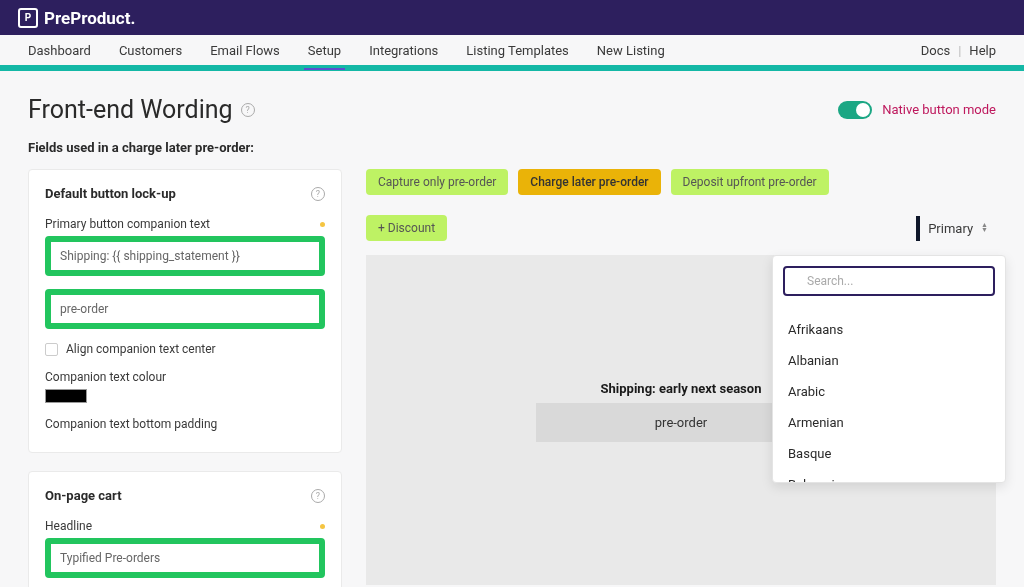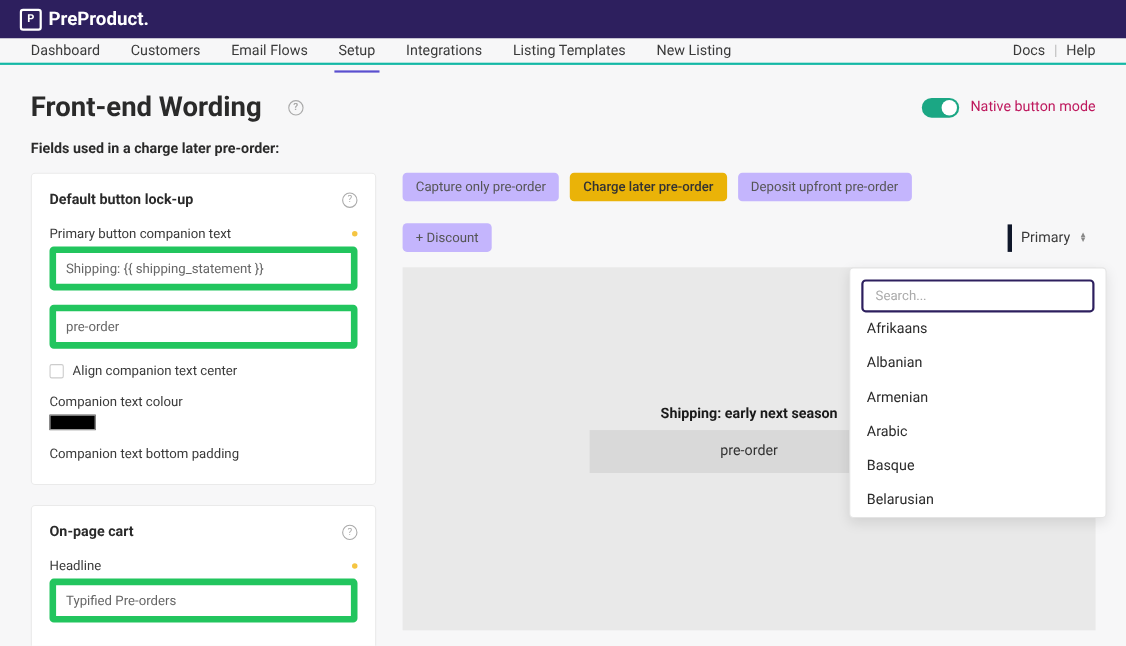--- a/index.html
+++ b/index.html
@@ -38,22 +38,22 @@
       display: flex;
       align-items: center;
       justify-content: center;
       font-size: 10px;
       font-weight: bold;
     }
     .nav {
       display: flex;
       align-items: center;
       padding: 0 28px;
-      height: 24px;
-      border-bottom: 2px solid #14b8a6;
+      height: 36px;
+      border-bottom: 6px solid #14b8a6;
       background: #f7f7f8;
     }
     .nav-item {
       padding: 0 14px;
       height: 40px;
       display: flex;
       align-items: center;
       color: #3a3a3a;
       font-size: 13px;
       cursor: pointer;
@@ -82,25 +82,25 @@
     .nav-divider {
       color: #bbb;
     }
     .page-header {
       display: flex;
       align-items: center;
       padding: 24px 28px 16px;
     }
     .page-title {
       font-size: 25px;
-      font-weight: 700;
+      font-weight: 400;
       color: #2a2a2a;
       display: flex;
       align-items: center;
-      gap: 24px;
+      gap: 8px;
     }
     .help-icon {
       width: 14px;
       height: 14px;
       border-radius: 50%;
       border: 1px solid #aaa;
       display: flex;
       align-items: center;
       justify-content: center;
       font-size: 9px;
@@ -217,21 +217,21 @@
     }
     .tabs {
       display: flex;
       gap: 10px;
       flex-wrap: wrap;
       margin-bottom: 14px;
       align-items: center;
     }
     .tab {
       padding: 6px 12px;
-      background: #c4b5fd;
+      background: #bef264;
       border-radius: 4px;
       font-size: 12px;
       color: #555;
       cursor: pointer;
     }
     .tab.active {
       background: #eab308;
       color: #333;
       font-weight: 500;
     }
@@ -284,24 +284,25 @@
       background: white;
       border: 1px solid #e4e4e4;
       border-radius: 4px;
       box-shadow: 0 4px 12px rgba(0,0,0,0.1);
       padding: 10px;
       height: 228px;
       overflow: hidden;
     }
     .dropdown-search {
       width: 100%;
-      padding: 6px 11px;
+      padding: 6px 22px;
       border: 2px solid #2d1f5e;
       border-radius: 4px;
       font-size: 12px;
+      margin-bottom: 18px;
       outline: none;
     }
     .dropdown-search::placeholder {
       color: #aaa;
     }
     .dropdown-item {
       padding: 8px 5px;
       font-size: 13px;
       color: #2a2a2a;
       cursor: pointer;
@@ -403,20 +404,20 @@
     </div>
 
     <div class="preview">
       <div class="preview-companion">Shipping: early next season</div>
       <div class="preview-button">pre-order</div>
 
       <div class="dropdown">
         <input class="dropdown-search" placeholder="Search..." style="">
         <div class="dropdown-item">Afrikaans</div>
         <div class="dropdown-item">Albanian</div>
+        <div class="dropdown-item">Arabic</div>
         <div class="dropdown-item">Armenian</div>
-        <div class="dropdown-item">Arabic</div>
         <div class="dropdown-item">Basque</div>
         <div class="dropdown-item">Belarusian</div>
       </div>
     </div>
   </div>
 </div>
 
 </body></html>

